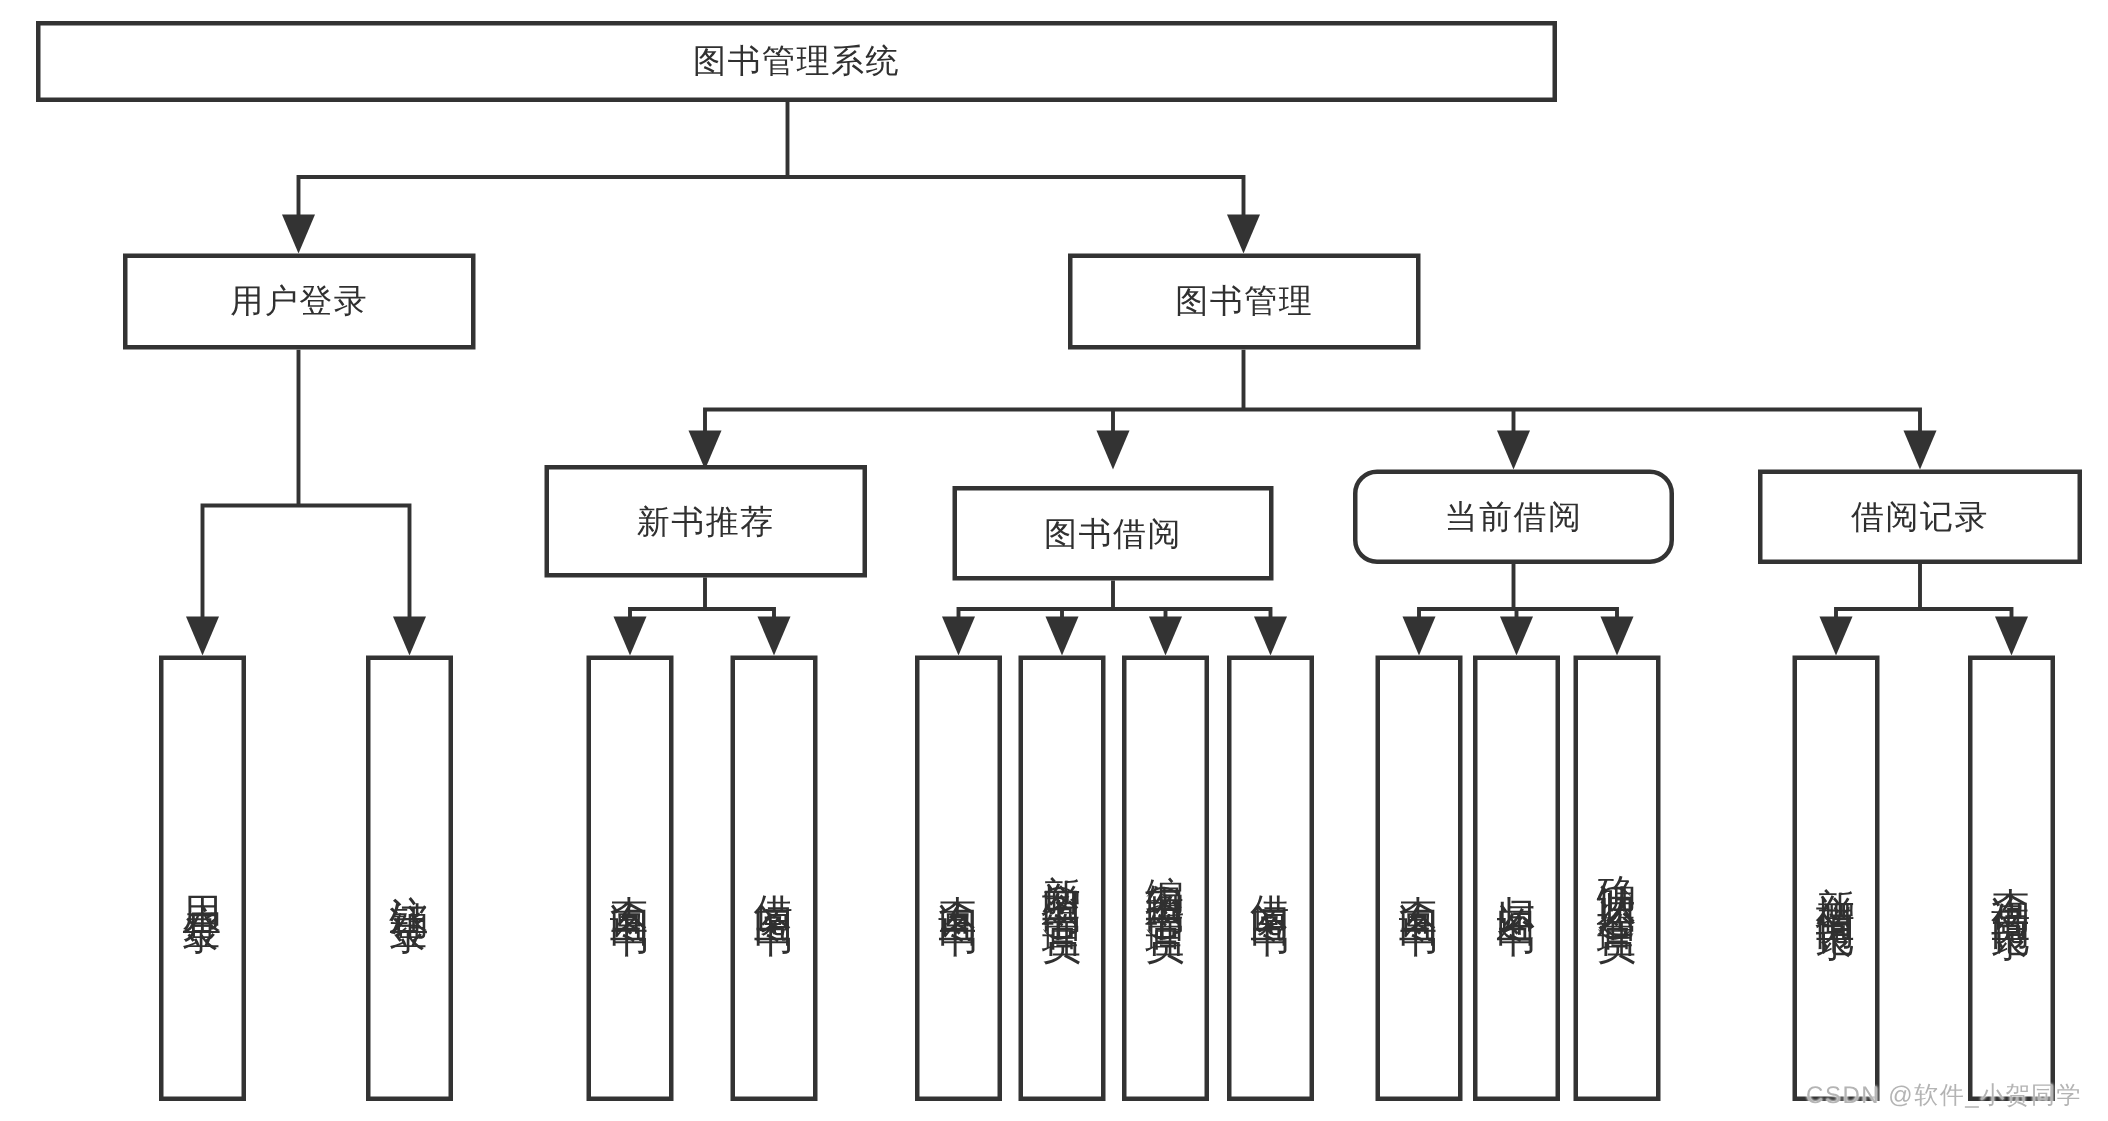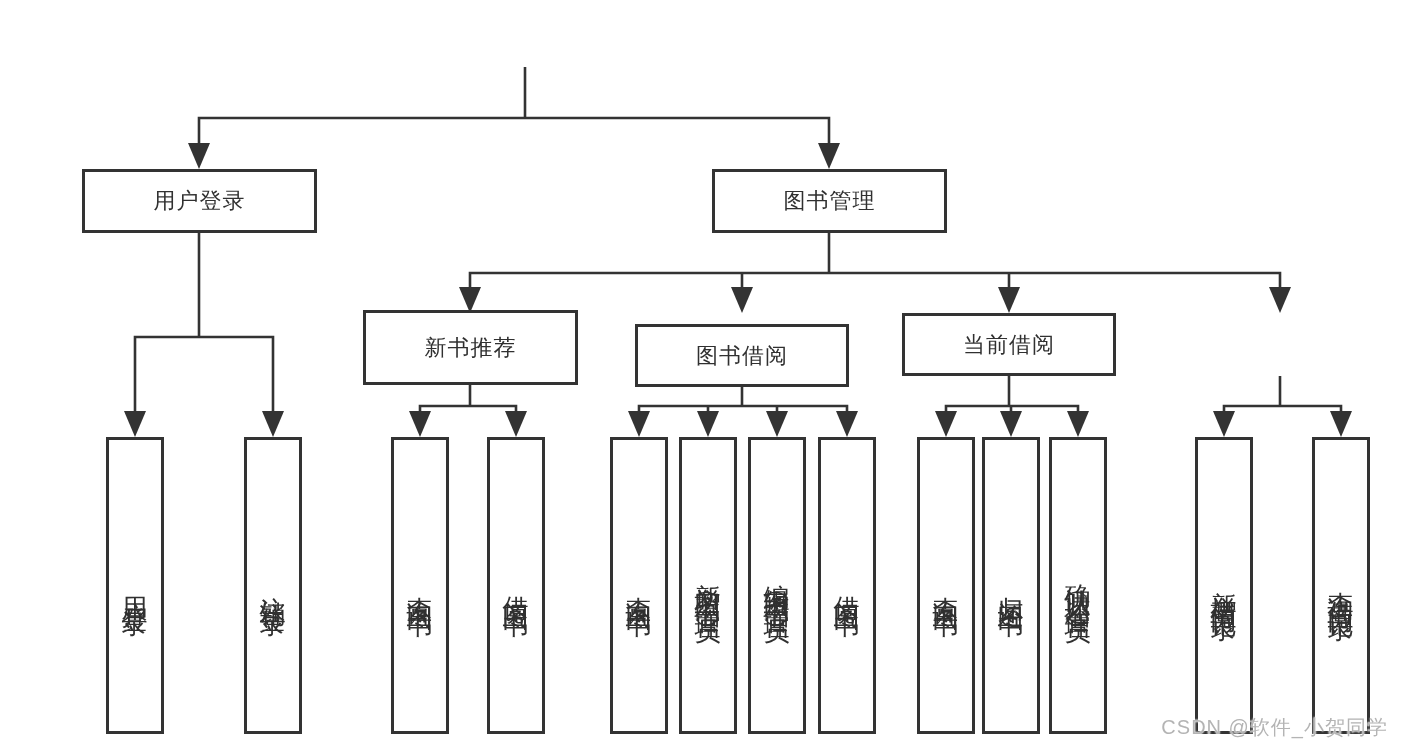--- a/index.html
+++ b/index.html
@@ -24,21 +24,21 @@
   .vnode .lbl {
     writing-mode:vertical-lr;
     text-orientation:mixed;
     font-size:26px;
     letter-spacing:5px;
     line-height:1;
     white-space:nowrap;
   }
   .watermark {
     position:absolute; right:17px; bottom:6px;
-    font-size:20px; letter-spacing:1px;
+    font-size:16px; letter-spacing:1px;
     color:#b4b4b4;
     text-shadow:0 0 2px #ffffff, 0 0 2px #ffffff;
     z-index:5;
     white-space:nowrap;
   }
 </style>
 </head>
 <body>
 
 <div class="canvas">
@@ -98,36 +98,42 @@
     </g>
 
     <g>
       <line x1="1280" y1="376" x2="1280" y2="406"></line>
       <path d="M1224,412 L1224,406 L1341,406 L1341,412"></path>
       <polygon points="1213,411 1235,411 1224,437" fill="#333333" stroke="none"></polygon>
       <polygon points="1330,411 1352,411 1341,437" fill="#333333" stroke="none"></polygon>
     </g>
   </svg>
 
+  <div class="node hnode" style="left:24px; top:14px; width:1014px; height:54px;">
+    <span class="lbl">图书管理系统</span>
+  </div>
 
   <div class="node hnode" style="left:82px; top:169px; width:235px; height:64px;">
     <span class="lbl">用户登录</span>
   </div>
   <div class="node hnode" style="left:712px; top:169px; width:235px; height:64px;align-items:center;">
     <span class="lbl">图书管理</span>
   </div>
 
   <div class="node hnode" style="left:363px; top:310px; width:215px; height:75px;">
     <span class="lbl">新书推荐</span>
   </div>
   <div class="node hnode" style="left:635px; top:324px; width:214px; height:63px;">
     <span class="lbl">图书借阅</span>
   </div>
-  <div class="node hnode" style="left:902px; top:313px; width:214px; height:63px;">
+  <div class="node hnode" style="left:902px; top:313px; width:214px; height:63px;border-radius:16px;">
     <span class="lbl">当前借阅</span>
+  </div>
+  <div class="node hnode" style="left:1172px; top:313px; width:216px; height:63px;">
+    <span class="lbl">借阅记录</span>
   </div>
 
   <div class="node vnode" style="left:106px; top:437px; width:58px; height:297px;">
     <span class="lbl">用户登录</span>
   </div>
   <div class="node vnode" style="left:244px; top:437px; width:58px; height:297px;">
     <span class="lbl">注销登录</span>
   </div>
 
   <div class="node vnode" style="left:391px; top:437px; width:58px; height:297px;">

